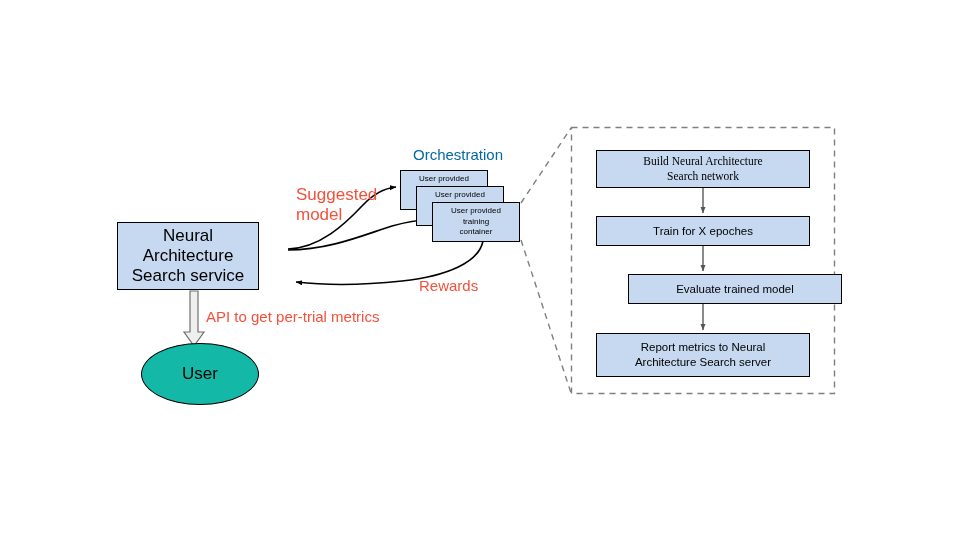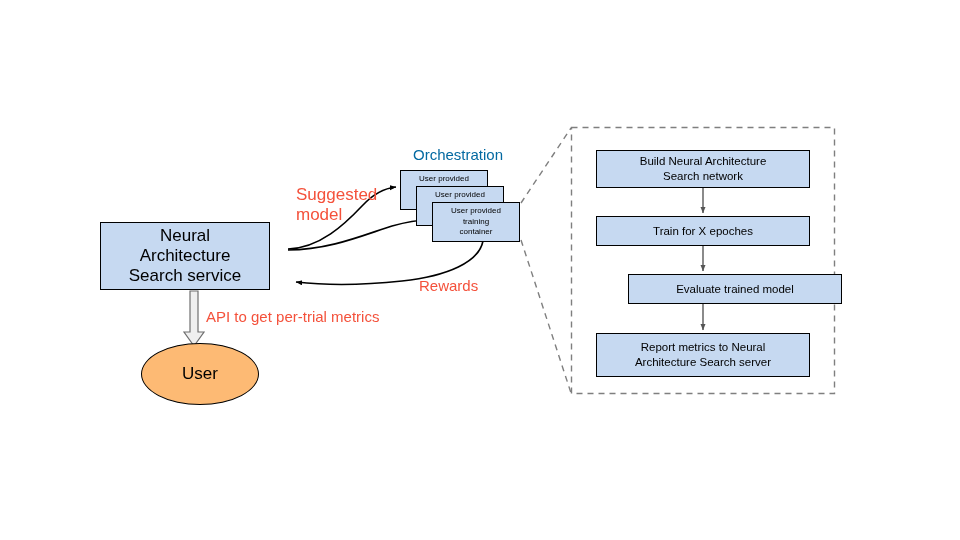--- a/index.html
+++ b/index.html
@@ -30,30 +30,30 @@
     justify-content: center;
     text-align: center;
     background: #c6d9f1;
     border: 1px solid #000000;
     line-height: 1.18;
   }
   .node span { display: block; width: 100%; }
 
   
   #nas-box {
-    left: 100px; top: 222px;
-    width: 170px; height: 68px;
+    left: 117px; top: 222px;
+    width: 142px; height: 68px;
     font-size: 17px;
   }
 
   
   #user-ellipse {
     left: 141px; top: 343px;
     width: 118px; height: 62px;
-    background: #fdba74;
+    background: #14b8a6;
     border: 1px solid #000000;
     border-radius: 50%;
     font-size: 17px;
   }
 
   
   .stack-box {
     width: 88px; height: 40px;
     font-size: 8px;
     line-height: 1.35;
@@ -159,21 +159,21 @@
   <span style="white-space:pre-line;">User provided
 training
 container</span>
 </div>
 
 <div class="label red-label" id="suggested-model-label">Suggested
 model</div>
 <div class="label red-label" id="rewards-label">Rewards</div>
 
 <div class="node flow-box" id="flow-1">
-  <span style="white-space:pre-line;">Build Neural Architecture
+  <span style="white-space:pre-line;font-family:Liberation Serif, serif;">Build Neural Architecture
 Search network</span>
 </div>
 <div class="node flow-box" id="flow-2">
   <span style="white-space:pre-line;text-align:center;">Train for X epoches</span>
 </div>
 <div class="node flow-box" id="flow-3">
   <span style="white-space:pre-line;">Evaluate trained model</span>
 </div>
 <div class="node flow-box" id="flow-4">
   <span style="white-space:pre-line;">Report metrics to Neural

